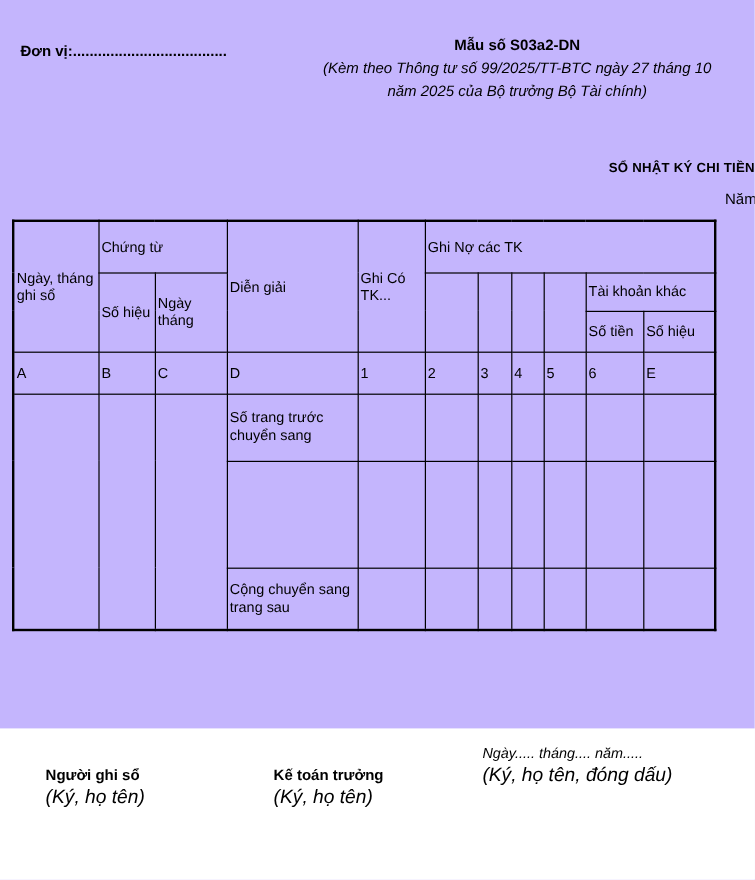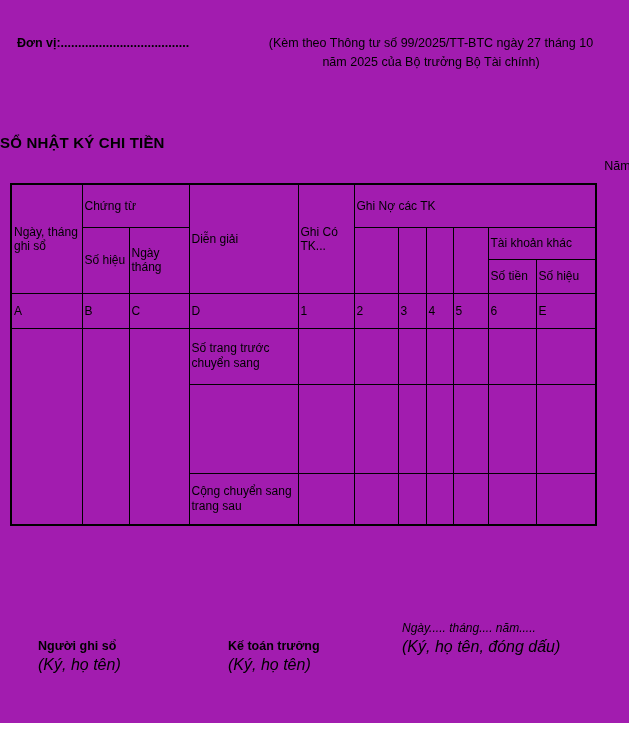--- a/index.html
+++ b/index.html
@@ -4,32 +4,32 @@
 <style>
   * { box-sizing: border-box; margin: 0; padding: 0; }
   html, body { background: #fff; }
   body {
     width: 629px; height: 733px;
     font-family: "Liberation Sans", sans-serif;
     color: #000;
     position: relative;
     overflow: hidden;
   }
-  .page { position: relative; width: 629px; height: 723px; background: #a21caf; }
+  .page { position: relative; width: 629px; height: 607px; background: #c4b5fd; }
 
   
   .unit-block { position: absolute; left: 17px; top: 30px; font-size: 12.5px; font-weight: bold; line-height: 27px; white-space: nowrap; }
 
   
   .form-block { position: absolute; left: 238px; top: 31px; width: 386px; text-align: center; }
   .form-no { font-size: 12.5px; font-weight: bold; }
-  .form-note { font-size: 12.5px; line-height: 19px; margin-top: 3px; text-align: center; }
+  .form-note { font-size: 12.5px; font-style: italic; line-height: 19px; margin-top: 3px; text-align: center; }
 
   
-  .title { position: absolute; left: 0; top: 134px; width: 629px; text-align: left; font-size: 15px; font-weight: bold; letter-spacing: 0.2px; }
+  .title { position: absolute; left: 0; top: 134px; width: 629px; text-align: right; font-size: 11px; font-weight: bold; letter-spacing: 0.2px; }
   .subtitle { position: absolute; left: 12px; top: 159px; width: 629px; text-align: right; font-size: 12.5px; font-weight: normal; }
 
   
   table.journal {
     position: absolute; left: 10px; top: 183px;
     border-collapse: collapse; table-layout: fixed;
     border: 2px solid #000;
     width: 585px;
   }
   table.journal td {
@@ -64,20 +64,21 @@
 </head>
 <body>
 
 <div class="page">
 
   <div class="unit-block">
     <div>Đơn vị:.....................................</div>
   </div>
 
   <div class="form-block">
+    <div class="form-no">Mẫu số S03a2-DN</div>
     <div class="form-note">
       <div>(Kèm theo Thông tư số 99/2025/TT-BTC ngày 27 tháng 10</div>
       <div>năm 2025 của Bộ trưởng Bộ Tài chính)</div>
     </div>
   </div>
 
   <div class="title">SỔ NHẬT KÝ CHI TIỀN</div>
   <div class="subtitle">Năm...</div>
 
   <table class="journal">

